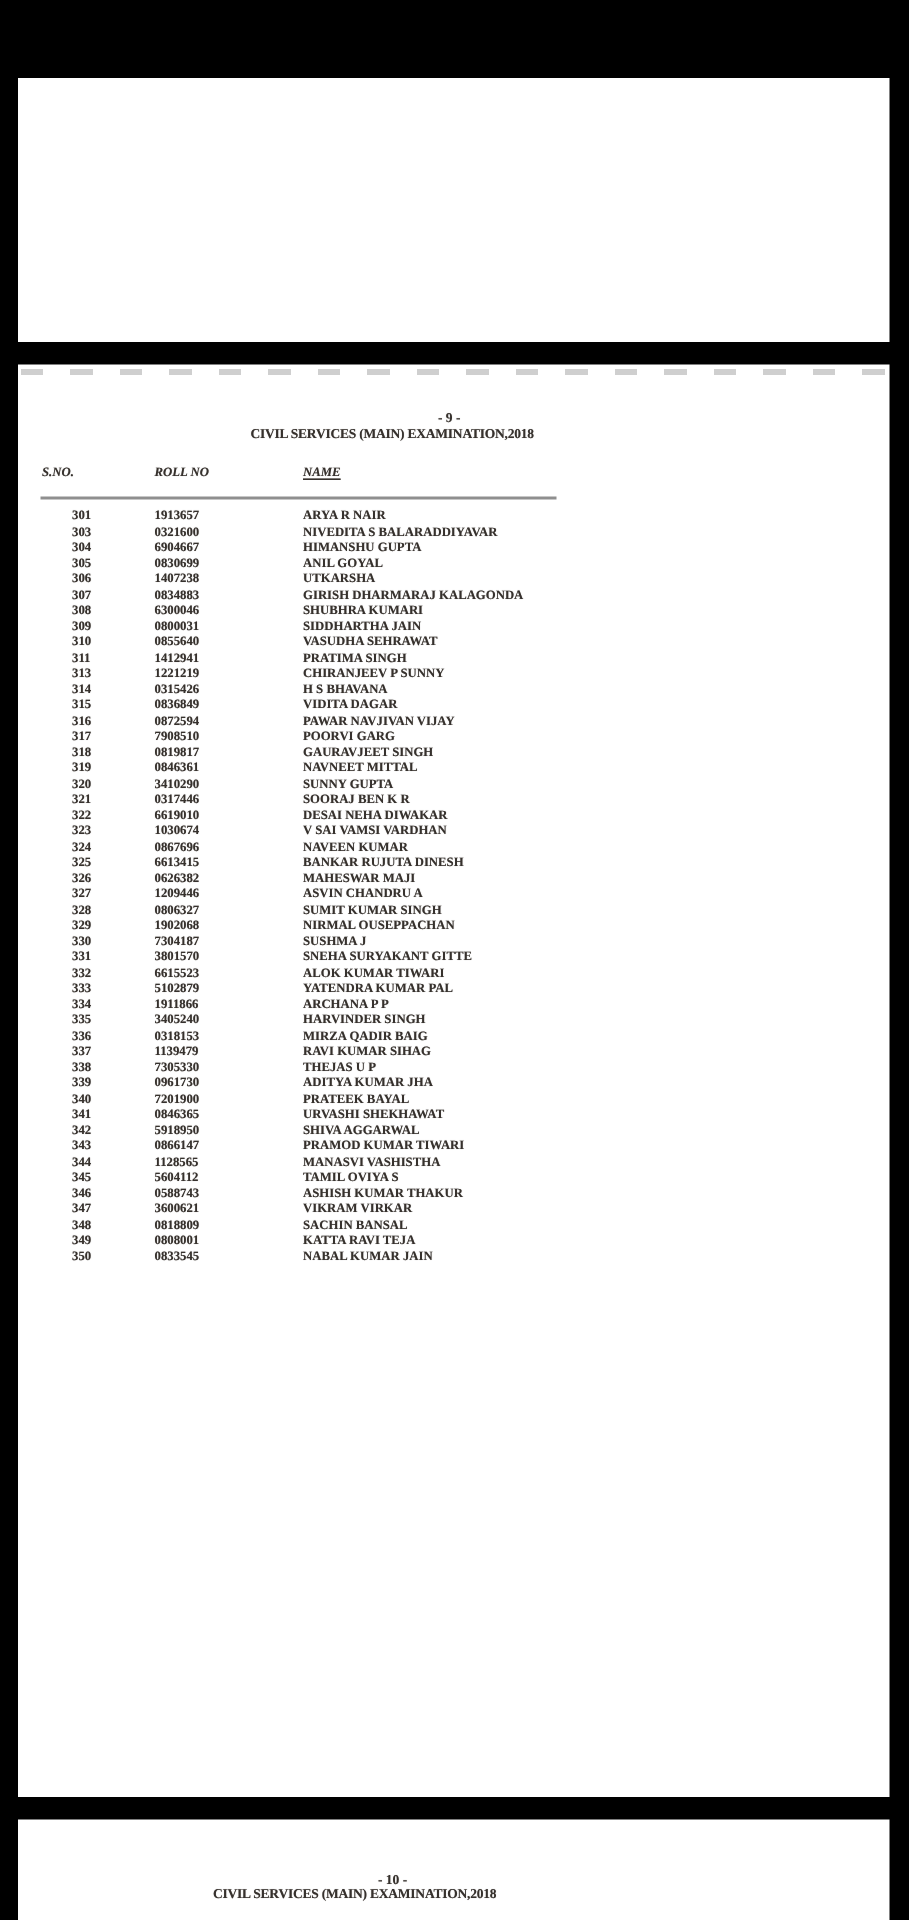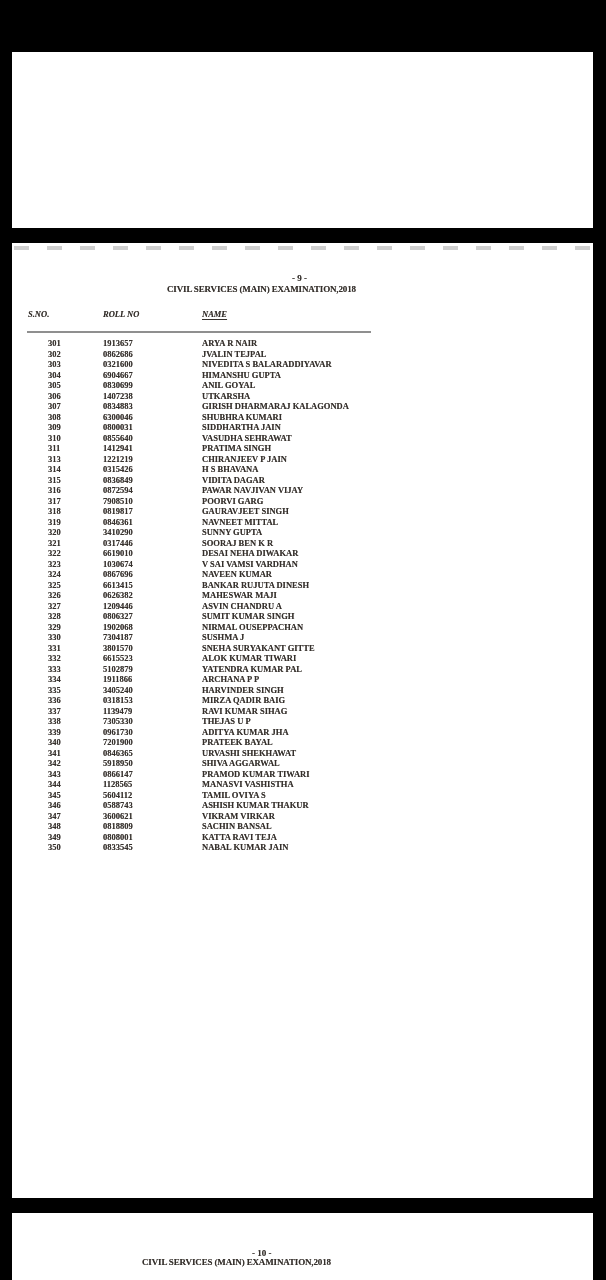--- a/index.html
+++ b/index.html
@@ -62,25 +62,20 @@
 
     <div class="head-rule"></div>
 
     <div class="rows" id="rows">
   <div class="row">
     <span class="c-sno">301</span>
     <span class="c-roll">1913657</span>
     <span class="c-name">ARYA R NAIR</span>
   </div>
 
-  <div class="row">
-    <span class="c-sno">302</span>
-    <span class="c-roll">0862686</span>
-    <span class="c-name">JVALIN TEJPAL</span>
-  </div>
 
   <div class="row">
     <span class="c-sno">303</span>
     <span class="c-roll">0321600</span>
     <span class="c-name">NIVEDITA S BALARADDIYAVAR</span>
   </div>
 
   <div class="row">
     <span class="c-sno">304</span>
     <span class="c-roll">6904667</span>
@@ -126,21 +121,21 @@
   <div class="row">
     <span class="c-sno">311</span>
     <span class="c-roll">1412941</span>
     <span class="c-name">PRATIMA SINGH</span>
   </div>
 
 
   <div class="row">
     <span class="c-sno">313</span>
     <span class="c-roll">1221219</span>
-    <span class="c-name">CHIRANJEEV P JAIN</span>
+    <span class="c-name">CHIRANJEEV P SUNNY</span>
   </div>
 
   <div class="row">
     <span class="c-sno">314</span>
     <span class="c-roll">0315426</span>
     <span class="c-name">H S BHAVANA</span>
   </div>
 
   <div class="row">
     <span class="c-sno">315</span>

